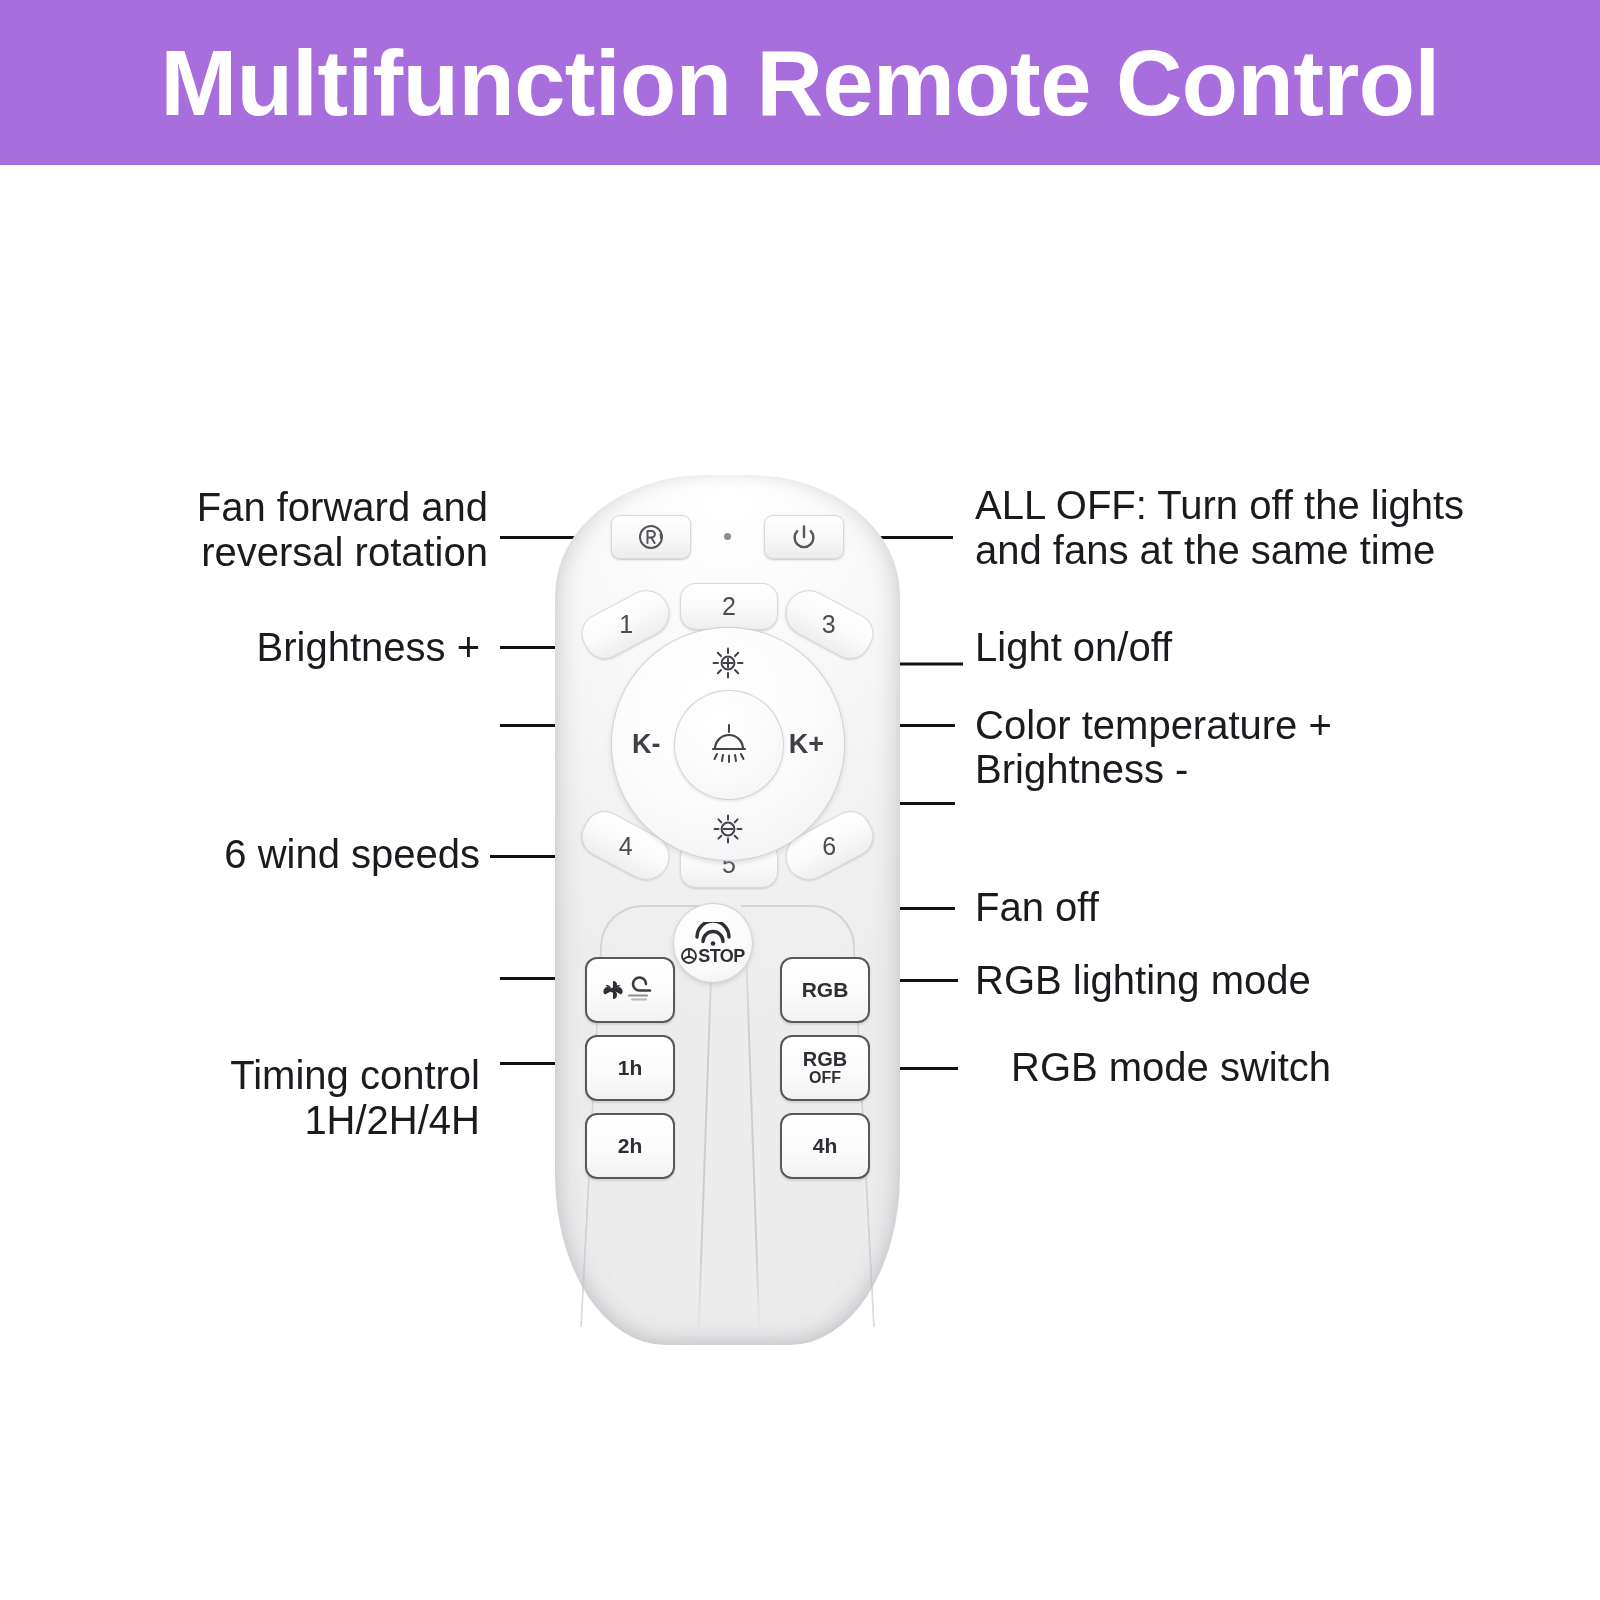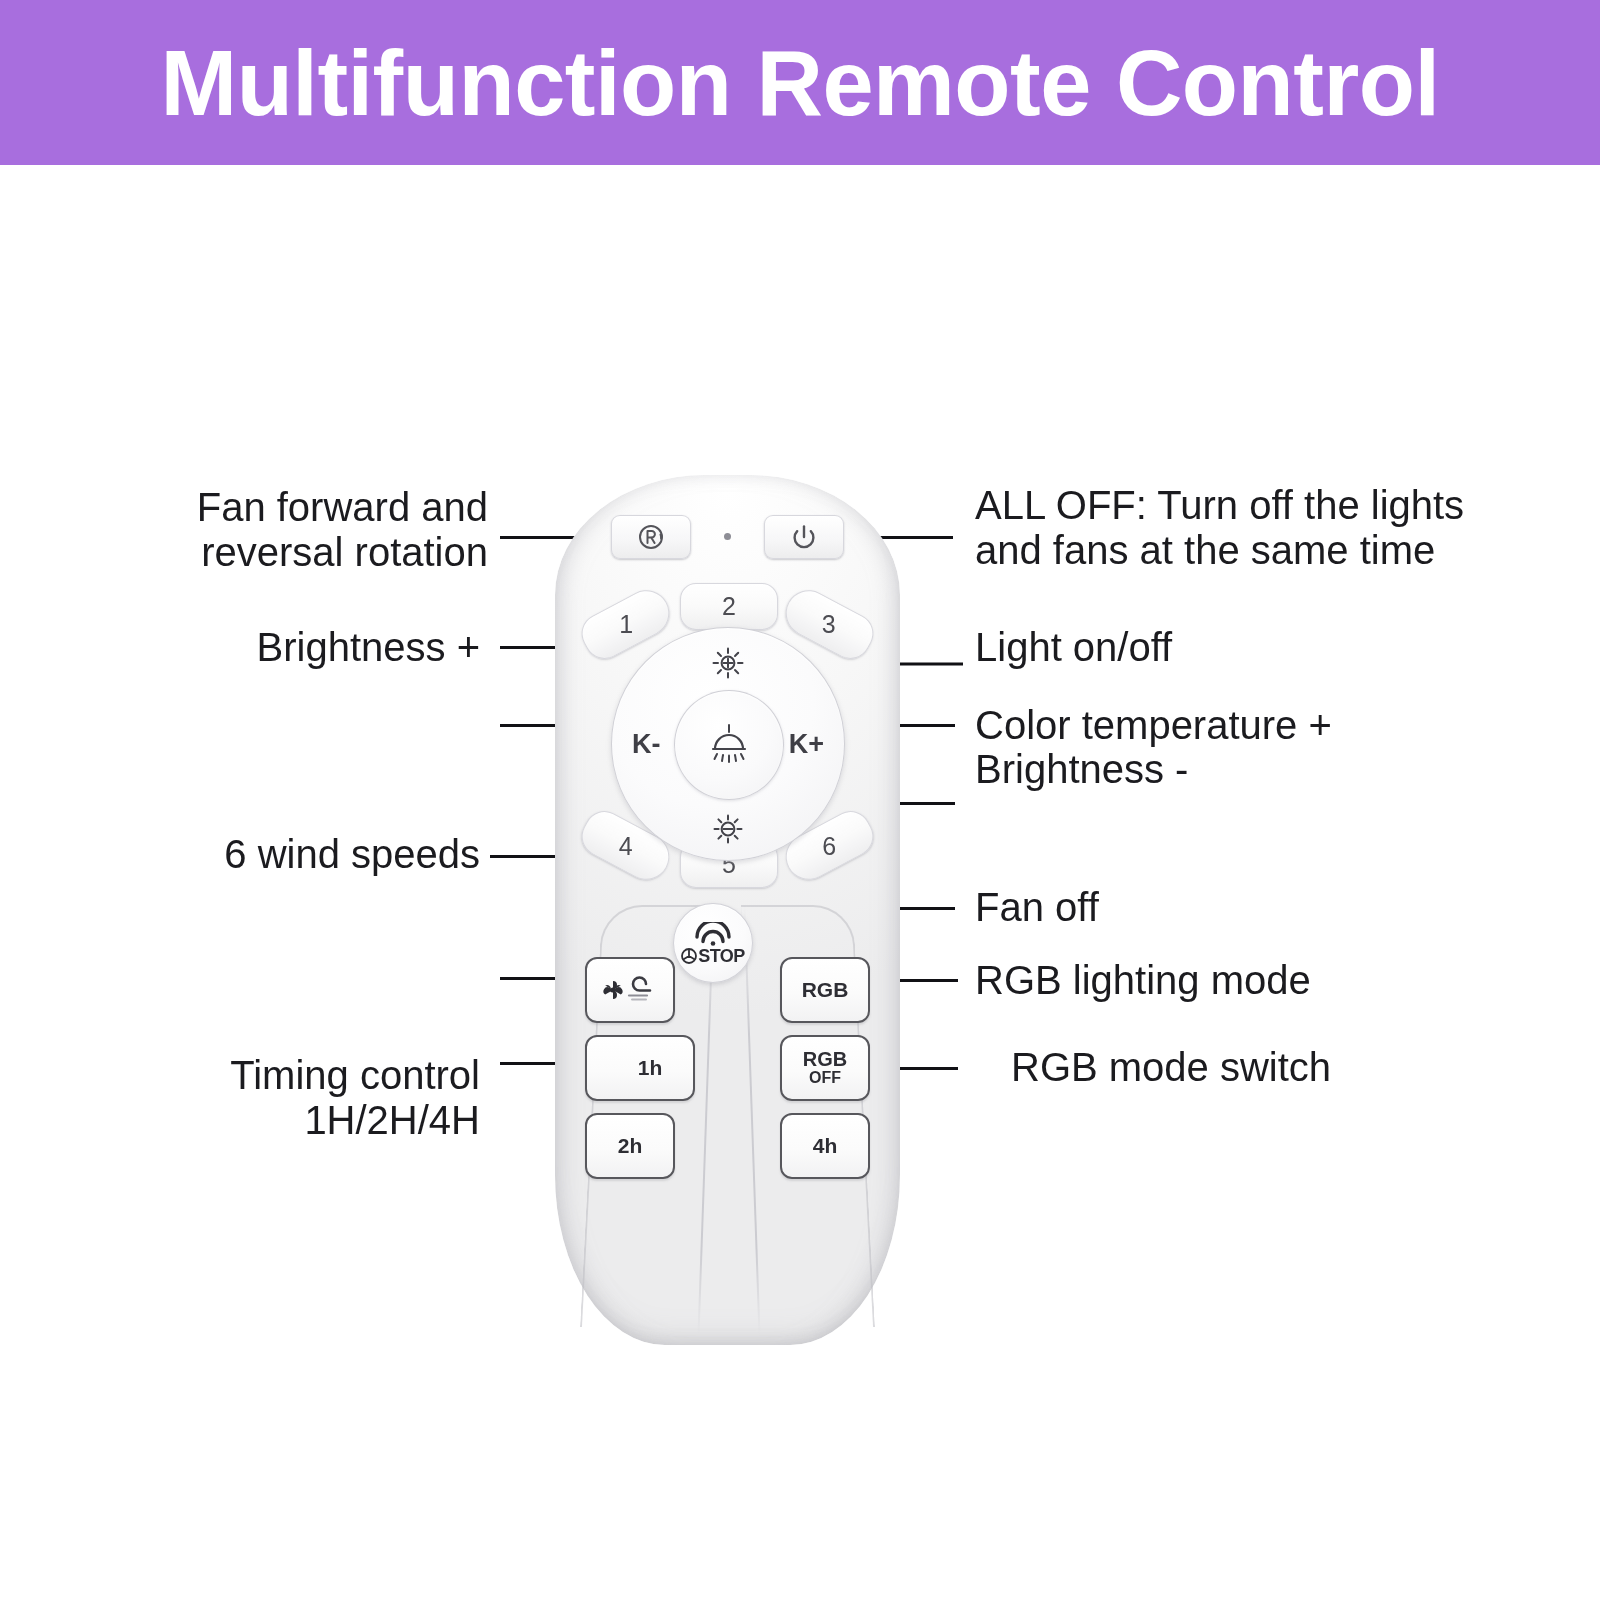--- a/index.html
+++ b/index.html
@@ -200,21 +200,21 @@
     border: 2px solid #57575c;
     box-shadow: 0 2px 2px rgba(165,165,172,0.35);
     display: flex; flex-direction: column;
     align-items: center; justify-content: center;
     color: #2e2e34;
     font-size: 21px;
     font-weight: bold;
     font-family: "Liberation Sans", sans-serif;
   }
   #btn-natural { left: 30px;  top: 482px; }
-  #btn-1h      { left: 30px;  top: 560px; padding-left: 20px; }
+  #btn-1h      { left: 30px;  top: 560px; }
   #btn-2h      { left: 30px;  top: 638px; }
   #btn-rgb     { right: 30px; top: 482px; }
   #btn-rgboff  { right: 30px; top: 560px; }
   #btn-4h      { right: 30px; top: 638px; }
   .rgboff-l2 { font-size: 16px; line-height: 1.05; }
   .rgboff-l1 { font-size: 20px; line-height: 1.05; }
 
   
   .label {
     position: absolute;

